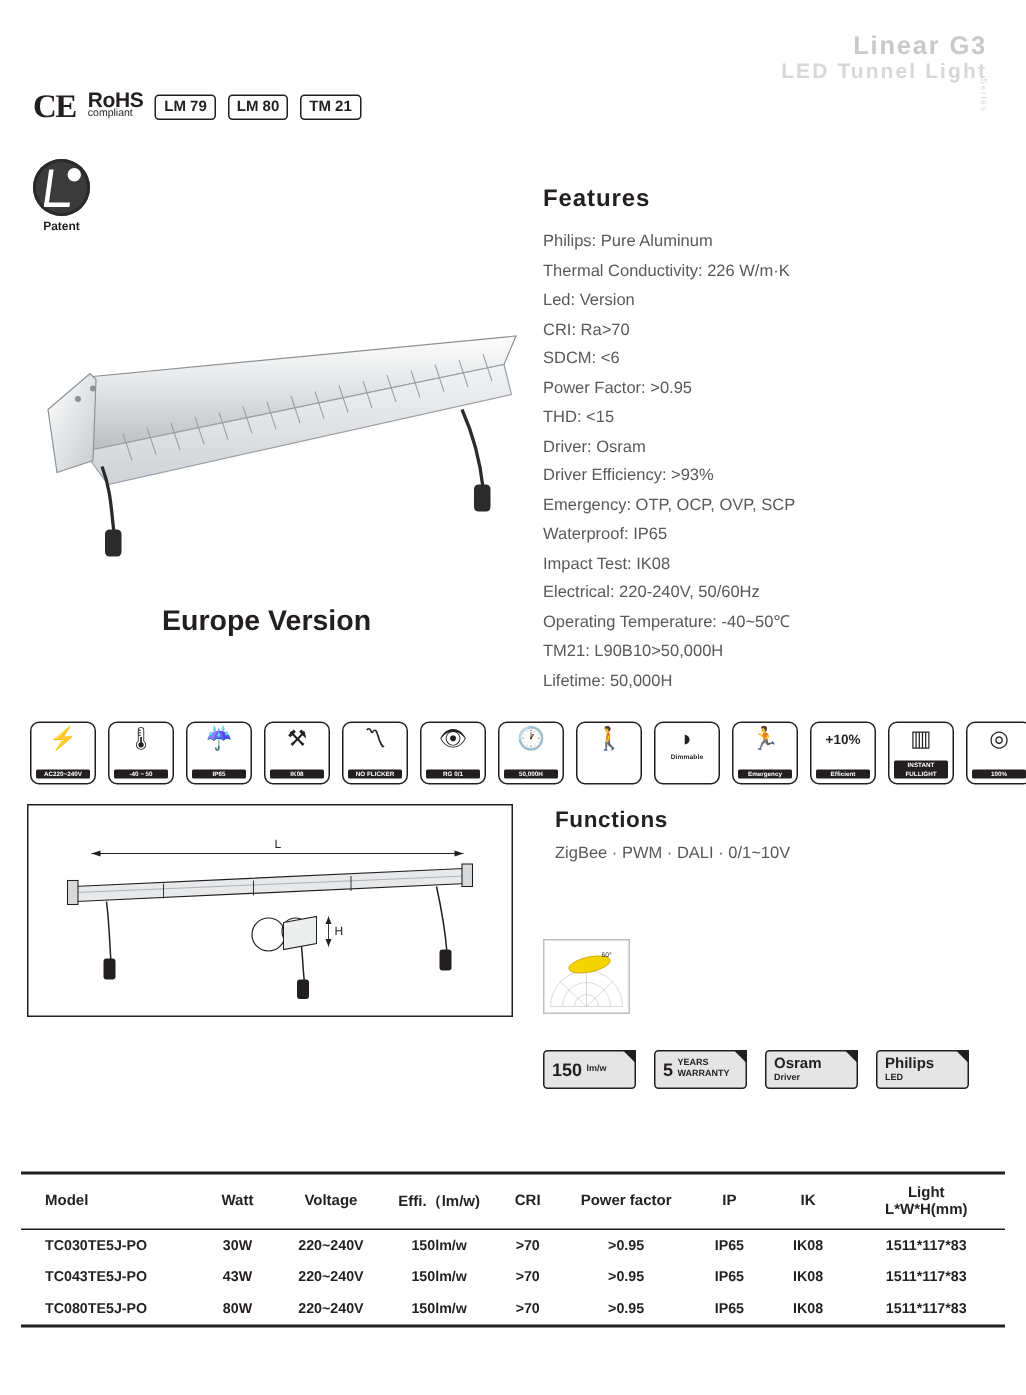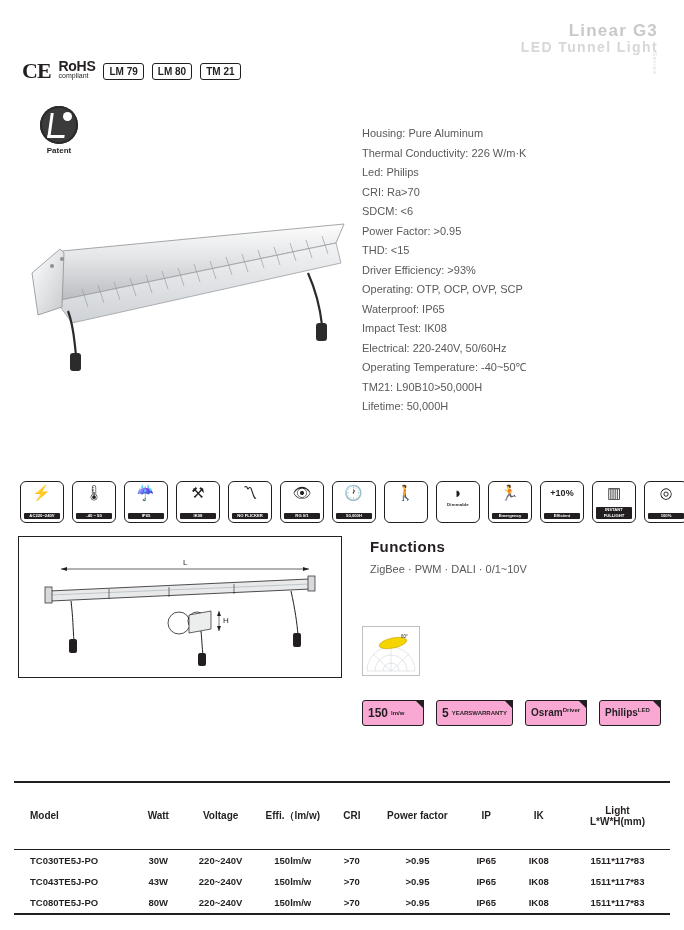--- a/index.html
+++ b/index.html
@@ -34,21 +34,21 @@
   .ce{font-size:22px;font-weight:bold;letter-spacing:-1px;color:#231f20;font-family:"Liberation Serif",serif;}
   .rohs{line-height:10px;}
   .rohs .r1{font-size:14px;font-weight:bold;color:#231f20;letter-spacing:-0.3px;}
   .rohs .r2{font-size:7px;color:#231f20;}
   .tagbox{
     border:1.6px solid #231f20;border-radius:3px;
     padding:2px 5px;font-size:10px;font-weight:bold;color:#231f20;
   }
 
   
-  .patent{position:absolute;left:36px;top:106px;width:46px;height:54px;text-align:center;}
+  .patent{position:absolute;left:18px;top:106px;width:46px;height:54px;text-align:center;}
   .patent .circle{
     width:38px;height:38px;border-radius:50%;
     background:#3b3b3b;margin:0 auto;position:relative;
     box-shadow:inset 0 0 0 2px #2a2a2a;
   }
   .patent .circle:after{
     content:"";position:absolute;left:9px;top:7px;width:14px;height:22px;
     border-left:3px solid #fff;border-bottom:3px solid #fff;
     transform:skewX(-8deg);
   }
@@ -114,37 +114,37 @@
   .optbox{
     position:absolute;left:362px;top:626px;width:56px;height:48px;
     border:1px solid #bfbfbf;background:#fff;overflow:hidden;
   }
 
   
   .ribbons{position:absolute;left:362px;top:700px;display:flex;gap:12px;}
   .ribbon{
     position:relative;height:26px;min-width:62px;
     border:1.2px solid #231f20;border-radius:3px;
-    background:#f9a8d4;display:flex;align-items:center;padding:0 5px;box-sizing:border-box;
+    background:#e5e5e5;display:flex;align-items:center;padding:0 5px;box-sizing:border-box;
   }
   .ribbon .big{font-size:12px;font-weight:bold;color:#231f20;line-height:12px;}
   .ribbon .small{font-size:6px;font-weight:bold;color:#231f20;line-height:7px;}
-  .ribbon .stack{display:flex;flex-direction:row;justify-content:center;}
+  .ribbon .stack{display:flex;flex-direction:column;justify-content:center;}
   .ribbon:after{
     content:"";position:absolute;right:-1px;top:-1px;
     border-top:9px solid #231f20;border-left:9px solid transparent;
   }
 
   
   .table{position:absolute;left:14px;top:781px;width:656px;}
   .table .rule{height:1.6px;background:#231f20;}
   table{width:100%;border-collapse:collapse;}
   th{
     font-size:10px;font-weight:bold;color:#231f20;
-    padding:22px 0;text-align:center;
+    padding:7px 0;text-align:center;
   }
   td{
     font-size:9.5px;font-weight:bold;color:#231f20;
     padding:5px 0;text-align:center;
   }
   td.model,th.model{text-align:left;padding-left:16px;}
   th .sz1{display:block;line-height:11px;}
 </style>
 </head>
 <body>
@@ -217,32 +217,35 @@
       <polygon points="16,58 44,34 48,38 46,92 22,100" fill="url(#cap)" stroke="#8d9195" stroke-width="0.8"></polygon>
 
       <path d="M52 96 C 58 112, 58 124, 60 140" stroke="#2b2b2b" stroke-width="2.2" fill="none"></path>
       <rect x="54" y="138" width="11" height="18" rx="3" fill="#2b2b2b"></rect>
       <path d="M292 58 C 300 76, 304 92, 306 110" stroke="#2b2b2b" stroke-width="2.2" fill="none"></path>
       <rect x="300" y="108" width="11" height="18" rx="3" fill="#2b2b2b"></rect>
       <circle cx="36" cy="51" r="2" fill="#8d9195"></circle>
       <circle cx="46" cy="44" r="2" fill="#8d9195"></circle>
     </svg>
   </div>
+  <div class="euro">Europe Version</div>
 
   <div class="features">
+    <h2>Features</h2>
     <ul>
-      <li>Housing: Pure Aluminum</li>
+      <li>Philips: Pure Aluminum</li>
       <li>Thermal Conductivity: 226 W/m·K</li>
-      <li>Led: Philips</li>
+      <li>Led: Version</li>
       <li>CRI: Ra&gt;70</li>
       <li>SDCM: &lt;6</li>
       <li>Power Factor: &gt;0.95</li>
       <li>THD: &lt;15</li>
+      <li>Driver: Osram</li>
       <li>Driver Efficiency: &gt;93%</li>
-      <li>Operating: OTP, OCP, OVP, SCP</li>
+      <li>Emergency: OTP, OCP, OVP, SCP</li>
       <li>Waterproof: IP65</li>
       <li>Impact Test: IK08</li>
       <li>Electrical: 220-240V, 50/60Hz</li>
       <li>Operating Temperature: -40~50℃</li>
       <li>TM21: L90B10&gt;50,000H</li>
       <li>Lifetime: 50,000H</li>
     </ul>
   </div>
 
   <div class="iconstrip">

